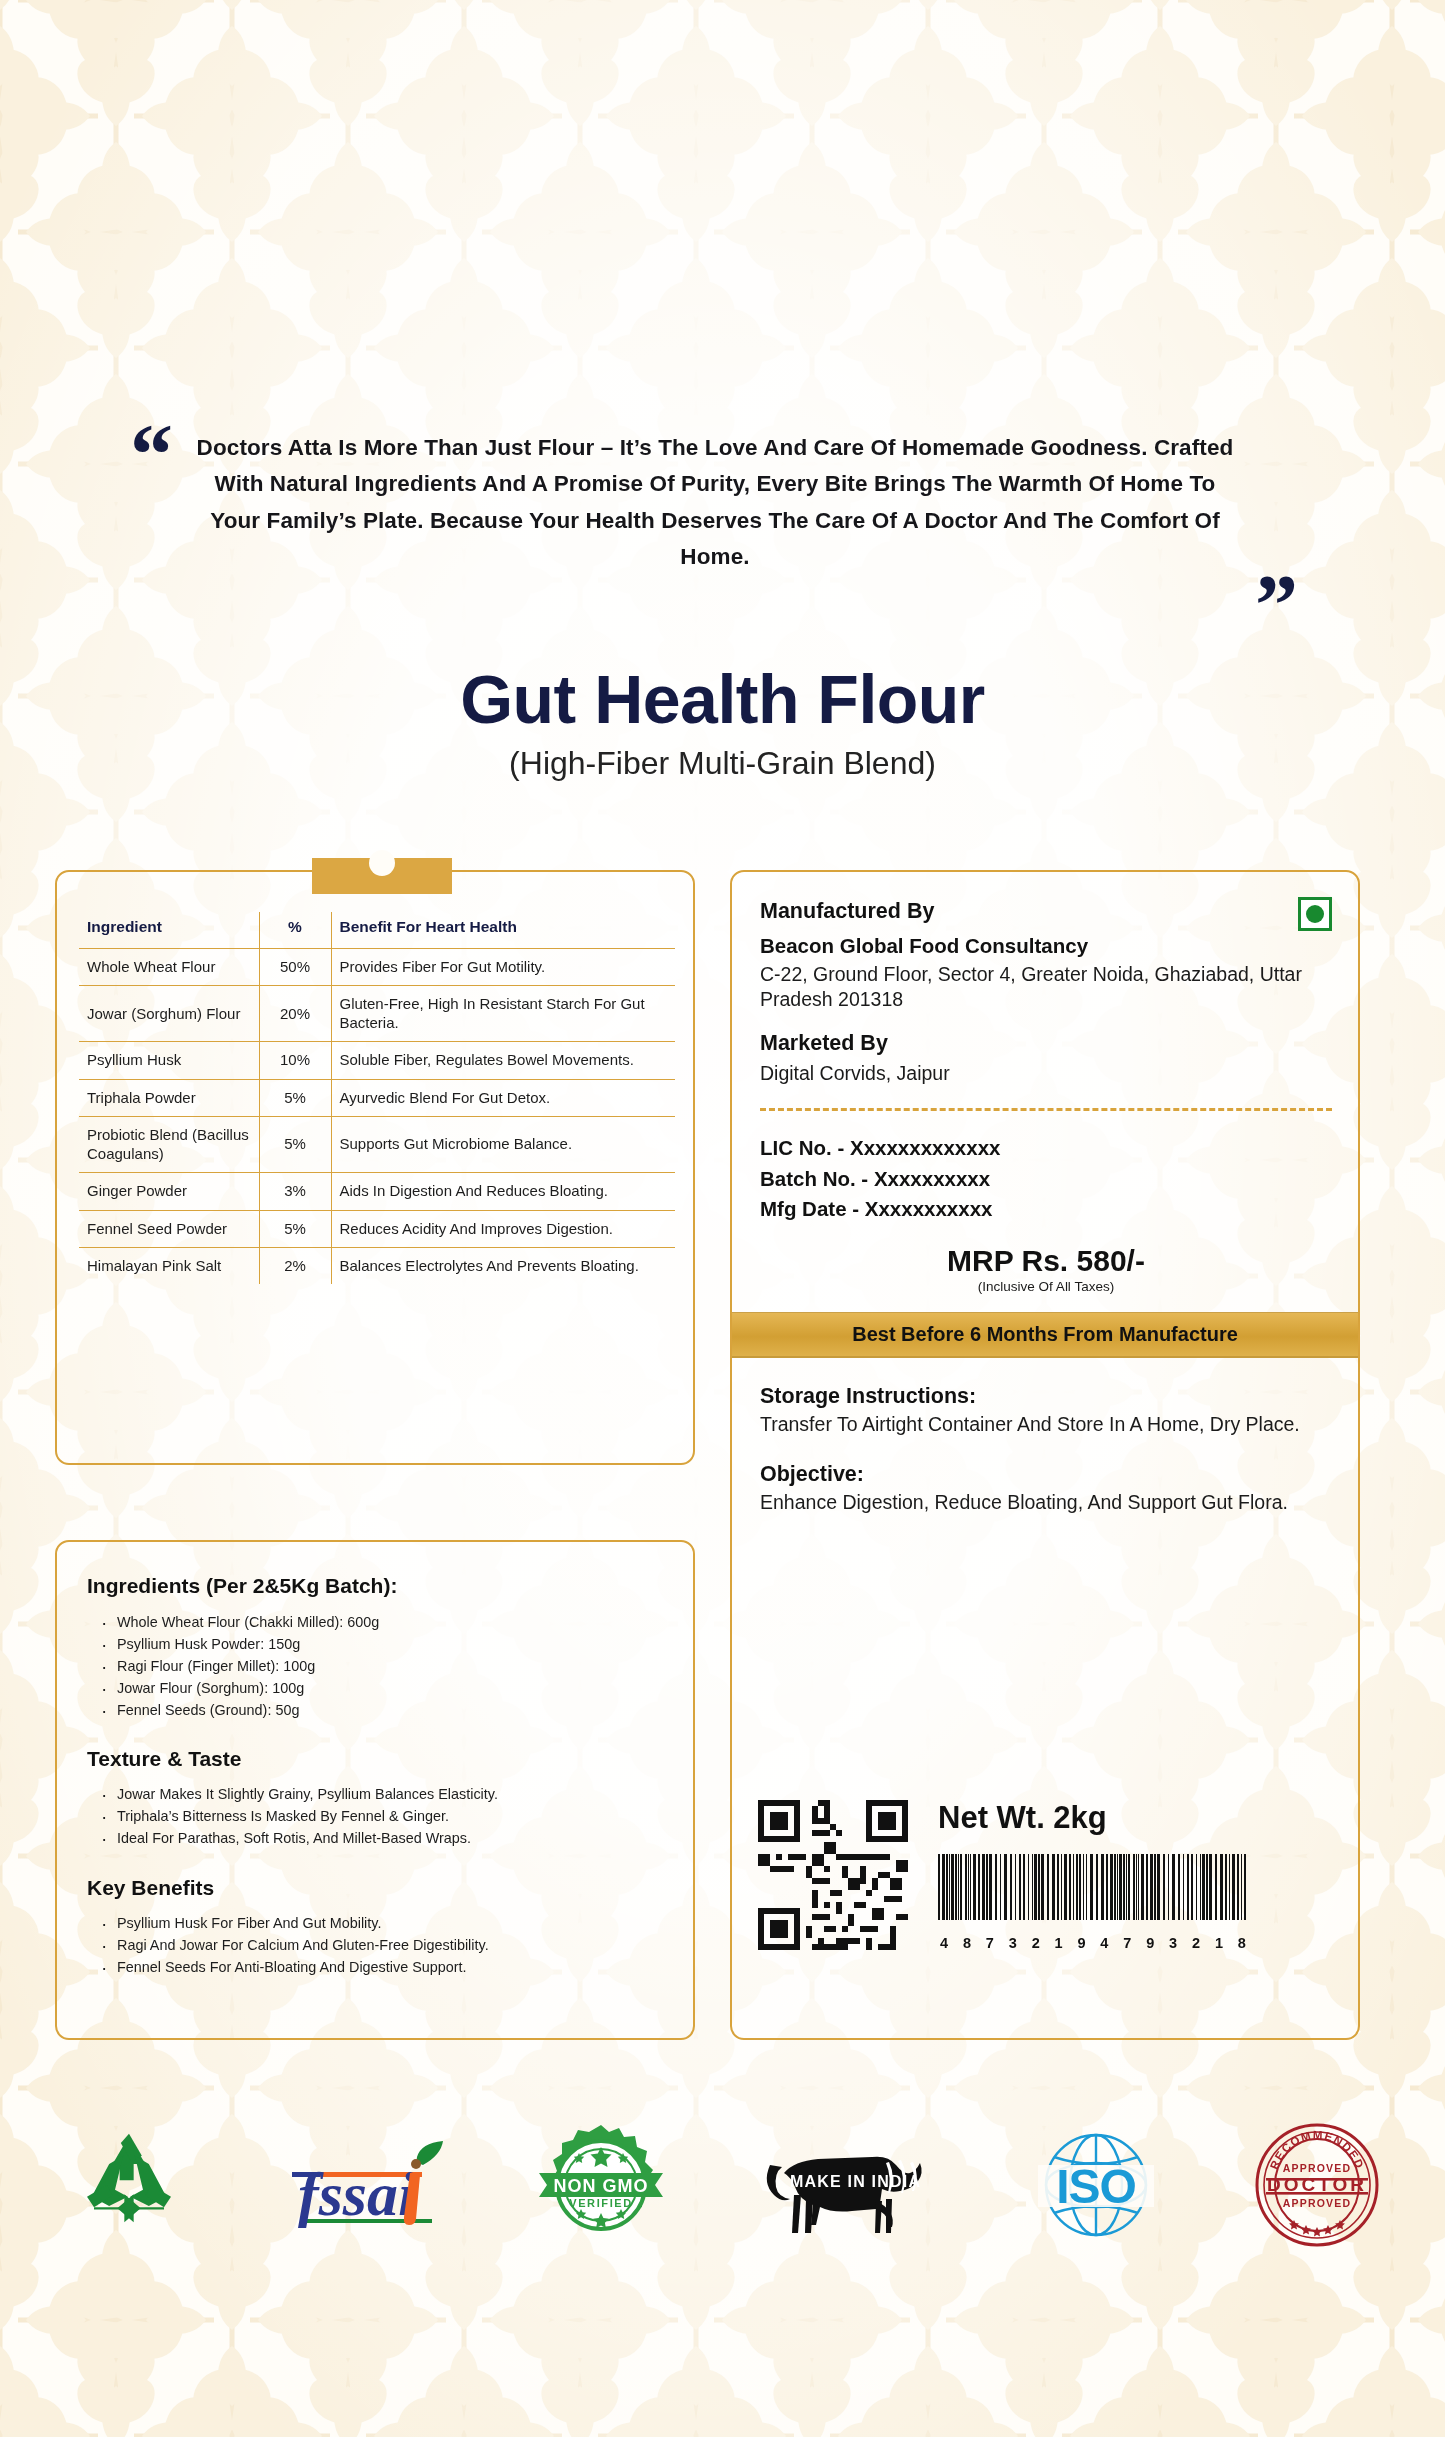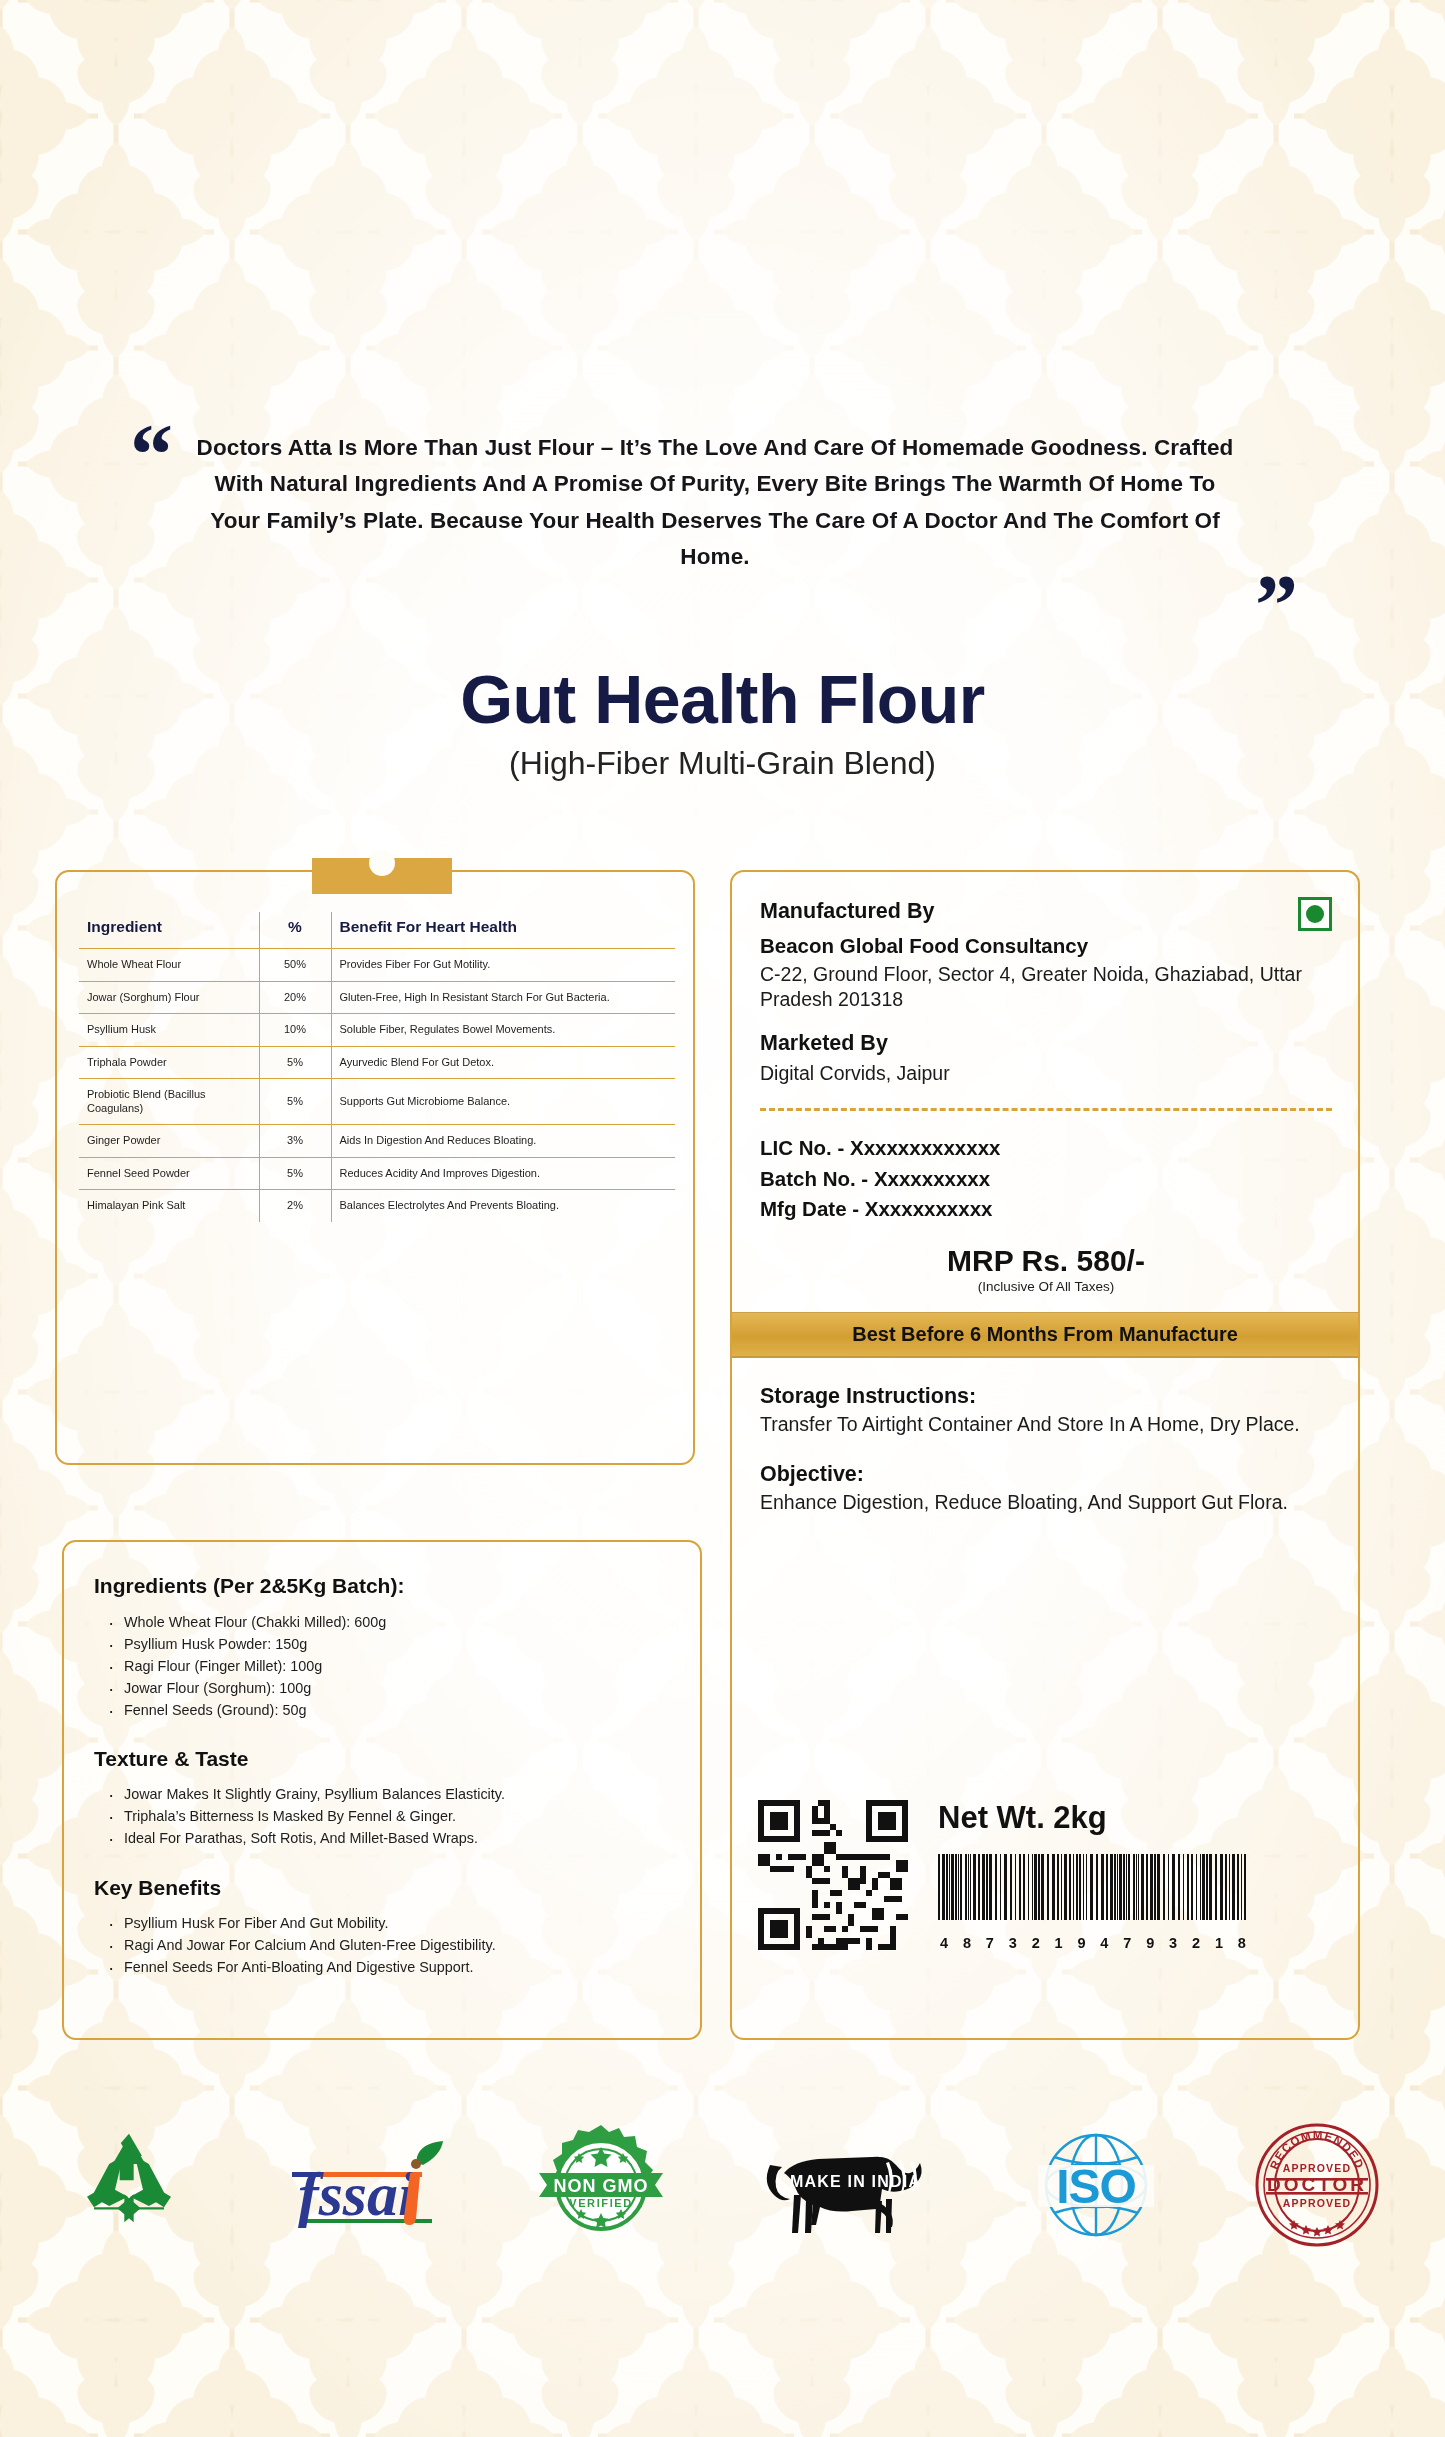--- a/index.html
+++ b/index.html
@@ -80,21 +80,21 @@
 
   
   .panel {
     position: absolute;
     z-index: 3;
     border: 2px solid #d8a33c;
     border-radius: 14px;
     background: transparent;
   }
   #panel-table    { left: 55px;  top: 870px;  width: 640px; height: 595px; }
-  #panel-details  { left: 55px;  top: 1540px; width: 640px; height: 500px; margin-left: 7px; }
+  #panel-details  { left: 55px;  top: 1540px; width: 640px; height: 500px; }
   #panel-right    { left: 730px; top: 870px;  width: 630px; height: 1170px; overflow: hidden; }
 
   
   #hang-tab {
     position: absolute;
     z-index: 4;
     left: 312px;
     top: 858px;
     width: 140px;
     height: 36px;
@@ -122,21 +122,21 @@
   #ing-table th {
     font-size: 15.5px;
     font-weight: 700;
     color: #151b44;
     padding: 6px 8px 12px 8px;
     text-align: left;
     vertical-align: middle;
   }
   #ing-table th.c-pct { text-align: center; }
   #ing-table td {
-    font-size: 11px;
+    font-size: 15px;
     font-weight: 400;
     color: #1d1d1d;
     padding: 9px 8px;
     line-height: 1.23;
     vertical-align: middle;
     border-top: 1.4px solid #d8a33c;
   }
   #ing-table td.c-name { width: 180px; }
   #ing-table td.c-pct  { width: 72px; text-align: center; }
   #ing-table td.c-ben  { }

